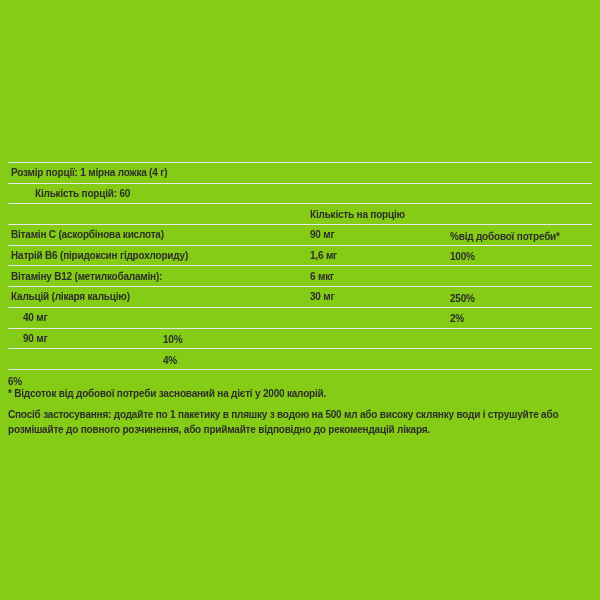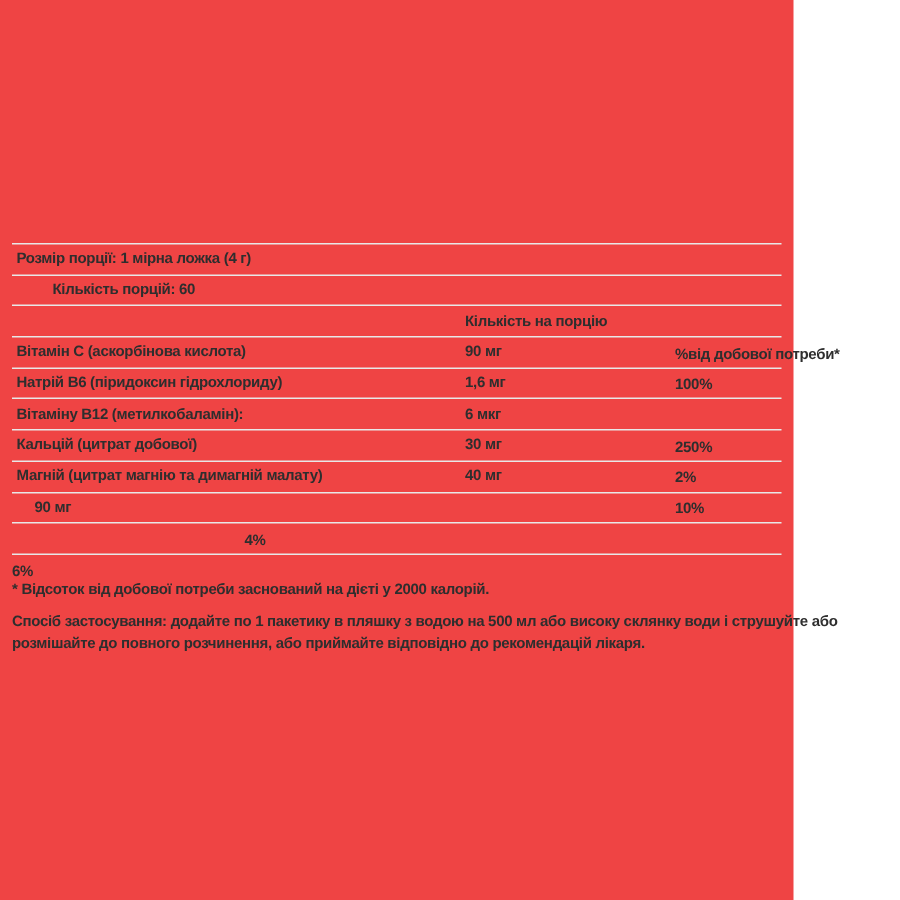--- a/index.html
+++ b/index.html
@@ -3,22 +3,22 @@
 <meta charset="utf-8">
 <style>
   * { margin: 0; padding: 0; box-sizing: border-box; }
   html, body {
     width: 600px; height: 600px;
     background: #ffffff;
     font-family: "Liberation Sans", sans-serif;
   }
   .sheet {
     position: relative;
-    width: 529px; height: 600px;
-    background: #ef4444;
+    width: 600px; height: 600px;
+    background: #84cc16;
     color: #2e2e2e;
     font-size: 10px;
     font-weight: bold;
     letter-spacing: -0.2px;
   }
   .facts-table {
     position: absolute;
     top: 162px; left: 8px; right: 8px;
     border-top: 1px solid #e8e8e8;
   }
@@ -74,27 +74,26 @@
       <div class="col-amount">1,6 мг</div>
     </div>
 
     <div class="row">
       <div class="col-name">Вітаміну B12 (метилкобаламін):</div>
       <div class="col-amount">6 мкг</div>
       <div class="col-dv">250%</div>
     </div>
 
     <div class="row">
-      <div class="col-name">Кальцій (цитрат добової)</div>
+      <div class="col-name">Кальцій (лікаря кальцію)</div>
       <div class="col-amount">30 мг</div>
       <div class="col-dv">2%</div>
     </div>
 
     <div class="row">
-      <div class="col-name">Магній (цитрат магнію та димагній малату)</div>
       <div class="col-amount">40 мг</div>
       <div class="col-dv">10%</div>
     </div>
 
     <div class="row">
       <div class="col-amount">90 мг</div>
       <div class="col-dv">4%</div>
     </div>
 
     <div class="row">

